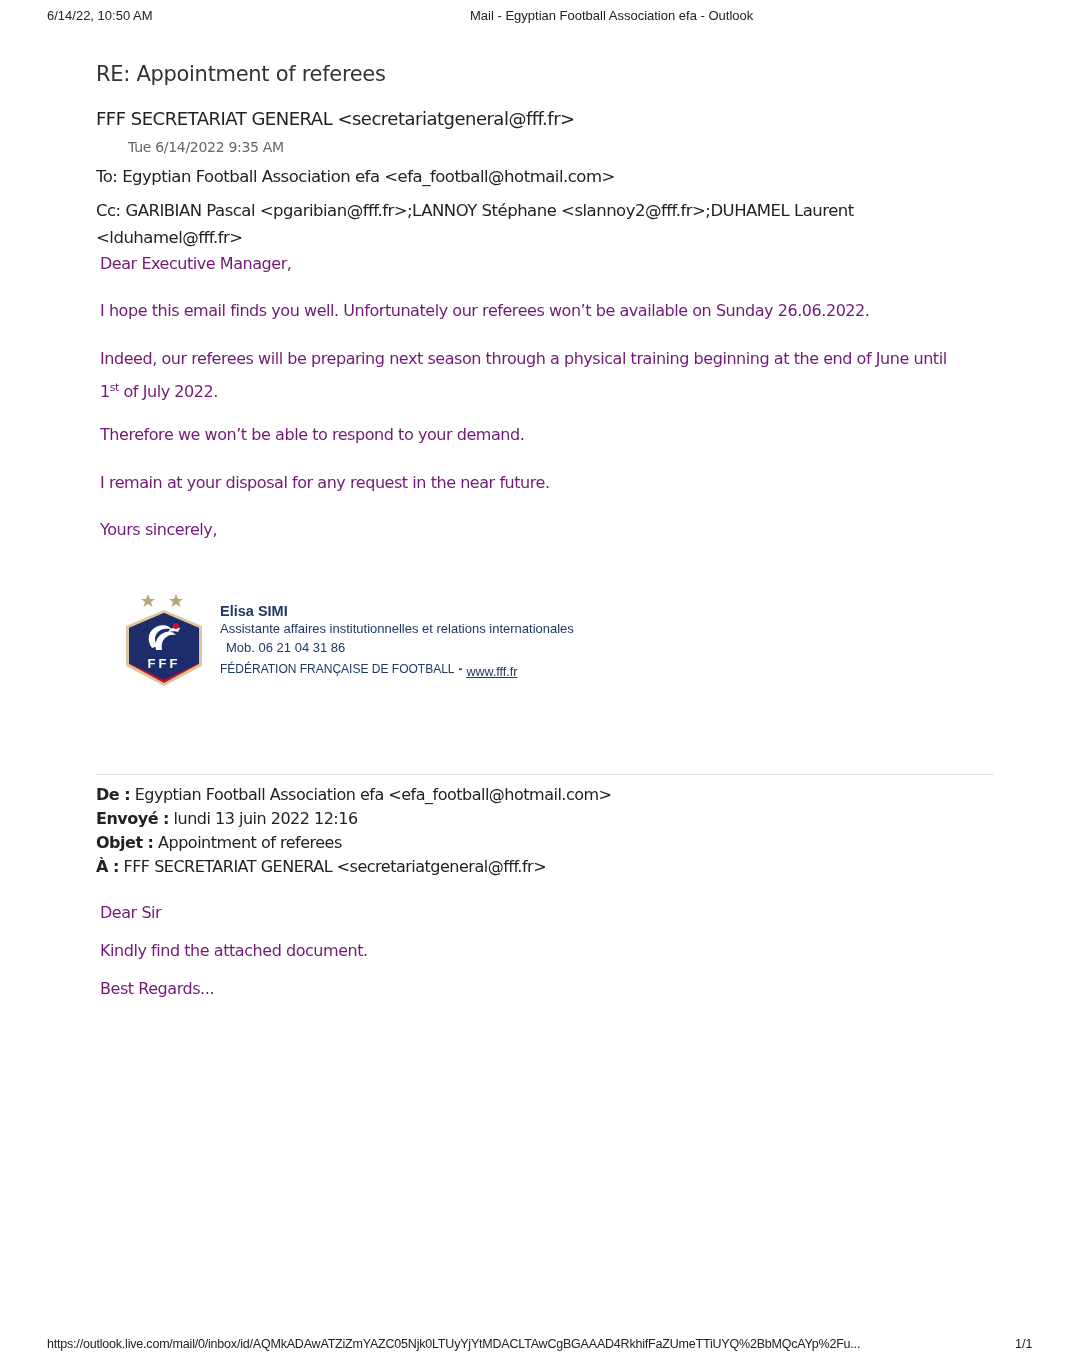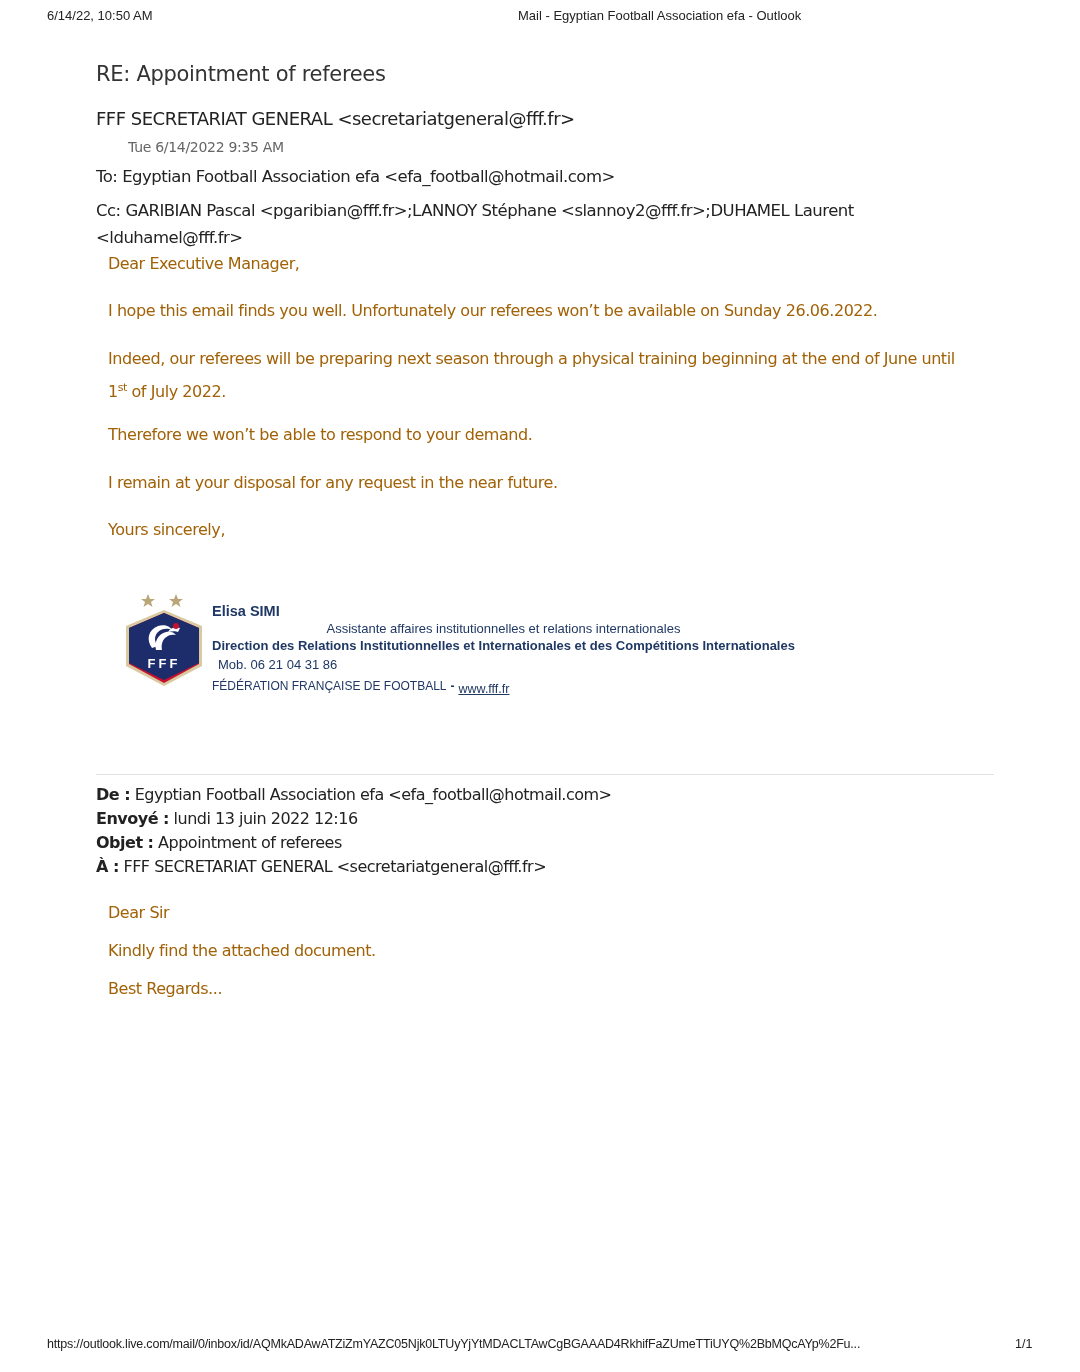--- a/index.html
+++ b/index.html
@@ -27,21 +27,20 @@
   }
   .print-header .date {
     position: absolute;
     left: 47px;
     top: 0;
   }
   .print-header .title {
     position: absolute;
     left: 470px;
     top: 0;
-    margin-left: 48px;
   }
   .content {
     position: absolute;
     left: 96px;
     top: 0;
     width: 900px;
     font-family: "DejaVu Sans", sans-serif;
   }
   .subject {
     position: absolute;
@@ -85,23 +84,23 @@
     top: 197px;
     left: 0;
     width: 820px;
     font-size: 16.5px;
     color: #222;
     line-height: 27px;
     letter-spacing: -0.5px;
   }
   .body-text {
     position: absolute;
-    left: 12px;
+    left: 4px;
     font-size: 16px;
-    color: #a16207;
+    color: #701a75;
     white-space: nowrap;
     letter-spacing: -0.45px;
   }
   .body-text.multi {
     white-space: normal;
     width: 890px;
     line-height: 29px;
   }
   sup { font-size: 11px; }
   .signature {
@@ -113,21 +112,21 @@
   }
   .logo {
     position: absolute;
     left: 18px;
     top: 0;
     width: 82px;
     height: 102px;
   }
   .sig-text {
     position: absolute;
-    left: 106px;
+    left: 114px;
     top: 15px;
     font-family: "Liberation Sans", sans-serif;
     color: #1f3864;
   }
   .sig-name {
     font-size: 14.5px;
     font-weight: bold;
     color: #1f3864;
     line-height: 17px;
   }
@@ -239,21 +238,20 @@
         <path d="M28 60 C22 52 24 42 34 38 C40 36 46 38 48 42 C44 40 38 40 34 44 C30 48 30 54 34 58 Z" fill="#ffffff"></path>
         <path d="M32 62 C30 54 34 46 42 44 C46 43 50 44 52 47 C48 46 44 47 41 50 C38 53 37 58 38 62 Z" fill="#ffffff"></path>
         <path d="M44 44 C46 40 52 38 56 40 L54 44 C52 43 48 43 44 44 Z" fill="#ffffff"></path>
         <circle cx="52" cy="38" r="3" fill="#c8102e"></circle>
         <text x="40" y="80" text-anchor="middle" font-family="Liberation Sans, sans-serif" font-size="13" font-weight="bold" fill="#ffffff" letter-spacing="3">FFF</text>
       </svg>
     </div>
     <div class="sig-text">
       <div class="sig-name">Elisa SIMI</div>
       <div class="sig-role">Assistante affaires institutionnelles et relations internationales</div>
-      <div class="sig-dept">Direction des Relations Institutionnelles et Internationales et des Compétitions Internationales</div>
       <div class="sig-mob">Mob.  06 21 04 31 86</div>
       <div class="sig-org">
         <span>FÉDÉRATION FRANÇAISE DE FOOTBALL</span><span class="dash">-</span><a href="#">www.fff.fr</a>
       </div>
     </div>
   </div>
 
   <div class="divider"></div>
 
   <div class="quoted-meta">

